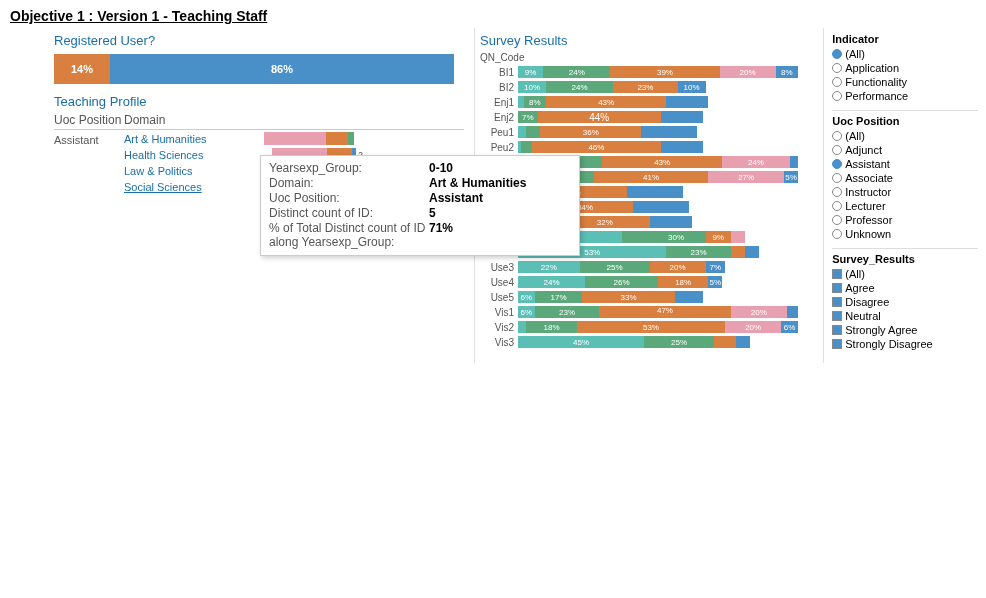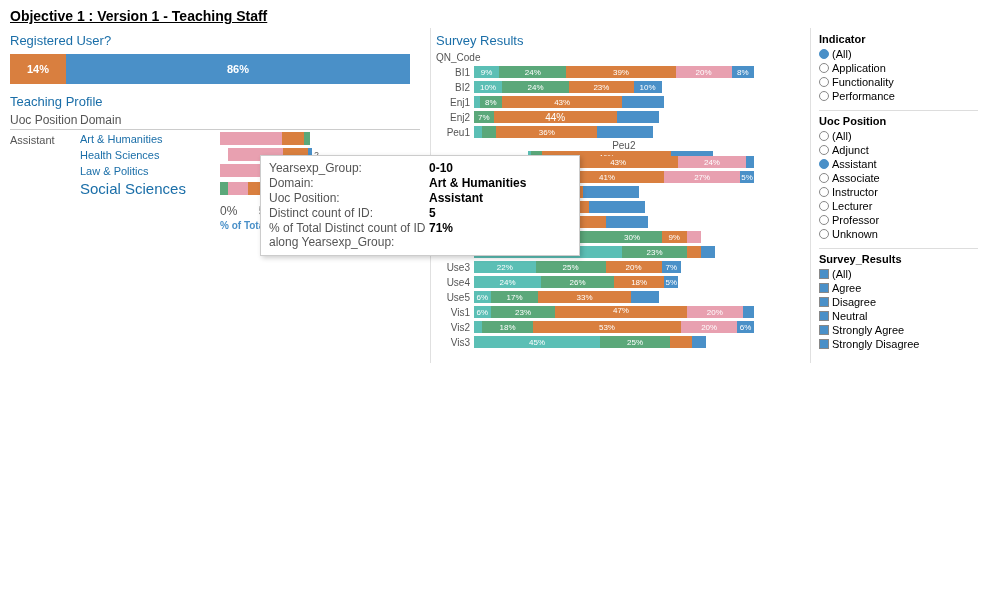--- a/index.html
+++ b/index.html
@@ -1,20 +1,20 @@
 <!DOCTYPE html>
 <html><head>
   <meta charset="utf-8">
   <style>
     * { box-sizing: border-box; margin: 0; padding: 0; font-family: Arial, sans-serif; font-size: 12px; }
     body { background: #fff; width: 986px; height: 598px; overflow: hidden; position: relative; }
     
     .page-title { font-size: 14px; font-weight: bold; text-decoration: underline; color: #000; padding: 8px 10px 4px; }
     
-    .main-layout { display: flex; width: 986px; }
+    .main-layout { display: flex; width: 986px; padding-left: 44px; }
     
     
     .left-panel { width: 430px; padding: 5px 10px; }
     
     .registered-user-title { color: #1a6ea8; font-size: 13px; margin-bottom: 6px; }
     
     .reg-bar-container { display: flex; height: 30px; width: 400px; margin-bottom: 10px; }
     .reg-bar-14 { background: #d97f3f; width: 14%; display: flex; align-items: center; justify-content: center; color: white; font-weight: bold; font-size: 11px; }
     .reg-bar-86 { background: #4a90c8; width: 86%; display: flex; align-items: center; justify-content: center; color: white; font-weight: bold; font-size: 11px; }
     
@@ -108,21 +108,21 @@
           <div style="display:flex; align-items:center; margin-bottom:3px;">
             <div style="width:140px; color:#1a6ea8; font-size:11px;">Law &amp; Politics</div>
             <div style="display:flex; height:13px; align-items:center;">
               <div style="width:68px; background:#e8a0b0; height:13px;"></div>
               <div style="width:6px; background:#d97f3f; height:13px;"></div>
               <span style="font-size:9px; color:#555; margin-left:2px;">1</span>
             </div>
           </div>
 
           <div style="display:flex; align-items:center; margin-bottom:3px;">
-            <div style="width:140px; color:#1a6ea8; font-size:15px;">Social Sciences</div>
+            <div style="width:140px; color:#1a6ea8; font-size:11px;text-decoration:underline;">Social Sciences</div>
             <div style="display:flex; height:13px; align-items:center;">
               <div style="width:8px; background:#5ba87a; height:13px;"></div>
               <div style="width:20px; background:#e8a0b0; height:13px;"></div>
               <div style="width:15px; background:#d97f3f; height:13px;"></div>
               <div style="width:5px; background:#4a90c8; height:13px;"></div>
               <div style="width:28px; background:#e8a0b0; height:13px;"></div>
               <span style="font-size:9px; color:#555; margin-left:2px;">28</span>
             </div>
           </div>
 
@@ -245,21 +245,21 @@
           <span style="width: 38px; font-size: 10px; color: rgb(85, 85, 85); text-align: right; padding-right: 4px; flex-shrink: 0;">Peu1</span>
           <div style="display: flex; height: 12px; position: relative; flex: 1 1 0%;">
             <div style="width: 8.4px; background: rgb(91, 191, 181); height: 12px; position: relative; display: flex; align-items: center; justify-content: center; overflow: hidden;"></div>
             <div style="width: 14px; background: rgb(91, 168, 122); height: 12px; position: relative; display: flex; align-items: center; justify-content: center; overflow: hidden;"></div>
             <div style="width: 100.8px; background: rgb(217, 127, 63); height: 12px; position: relative; display: flex; align-items: center; justify-content: center; overflow: hidden;">
               <span style="font-size: 8px; color: white; white-space: nowrap;">36%</span>
             </div>
             <div style="width: 56px; background: rgb(74, 144, 200); height: 12px; position: relative; display: flex; align-items: center; justify-content: center; overflow: hidden;"></div>
           </div>
         </div>
-        <div style="display: flex; align-items: center; margin-bottom: 1px; height: 14px; flex-direction: column;">
+        <div style="display: flex; align-items: center; margin-bottom: 1px; height: 14px;">
           <span style="width: 38px; font-size: 10px; color: rgb(85, 85, 85); text-align: right; padding-right: 4px; flex-shrink: 0;">Peu2</span>
           <div style="display: flex; height: 12px; position: relative; flex: 1 1 0%;">
             <div style="width: 2.8px; background: rgb(91, 191, 181); height: 12px; position: relative; display: flex; align-items: center; justify-content: center; overflow: hidden;"></div>
             <div style="width: 11.2px; background: rgb(91, 168, 122); height: 12px; position: relative; display: flex; align-items: center; justify-content: center; overflow: hidden;"></div>
             <div style="width: 128.8px; background: rgb(217, 127, 63); height: 12px; position: relative; display: flex; align-items: center; justify-content: center; overflow: hidden;">
               <span style="font-size: 8px; color: white; white-space: nowrap;">46%</span>
             </div>
             <div style="width: 42px; background: rgb(74, 144, 200); height: 12px; position: relative; display: flex; align-items: center; justify-content: center; overflow: hidden;"></div>
           </div>
         </div>

